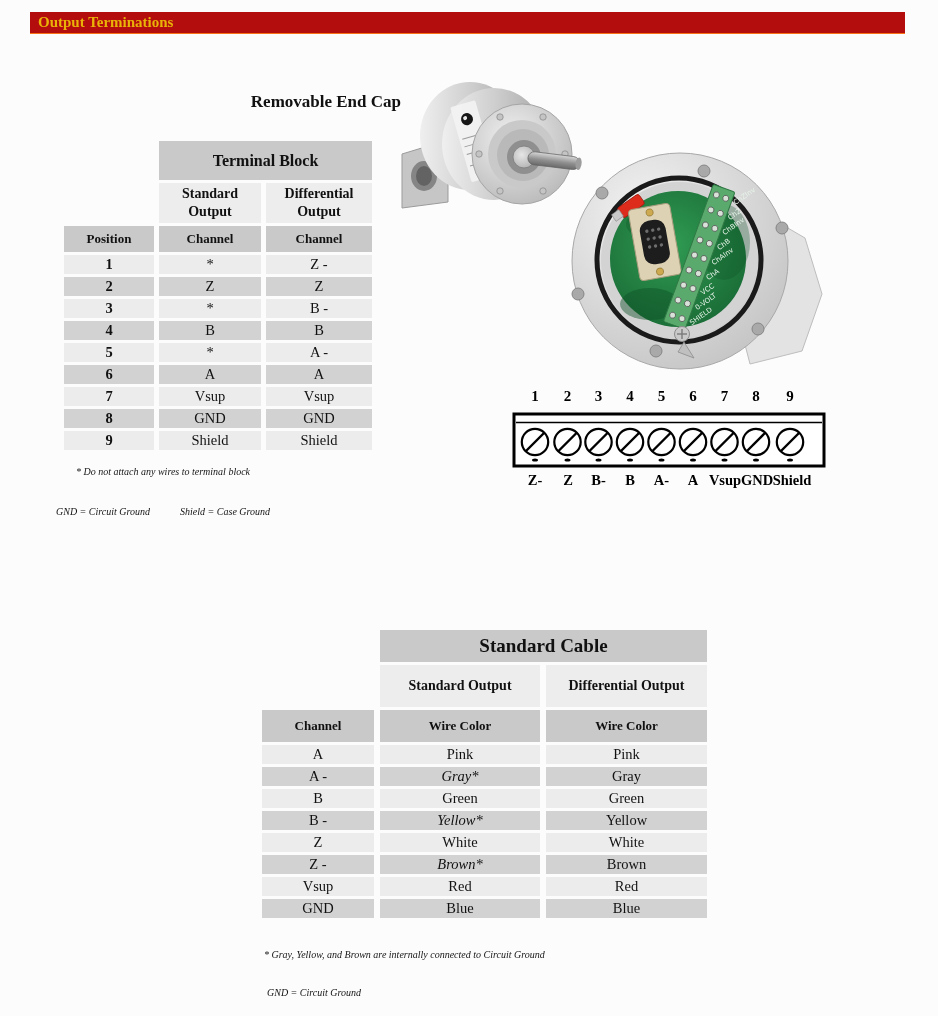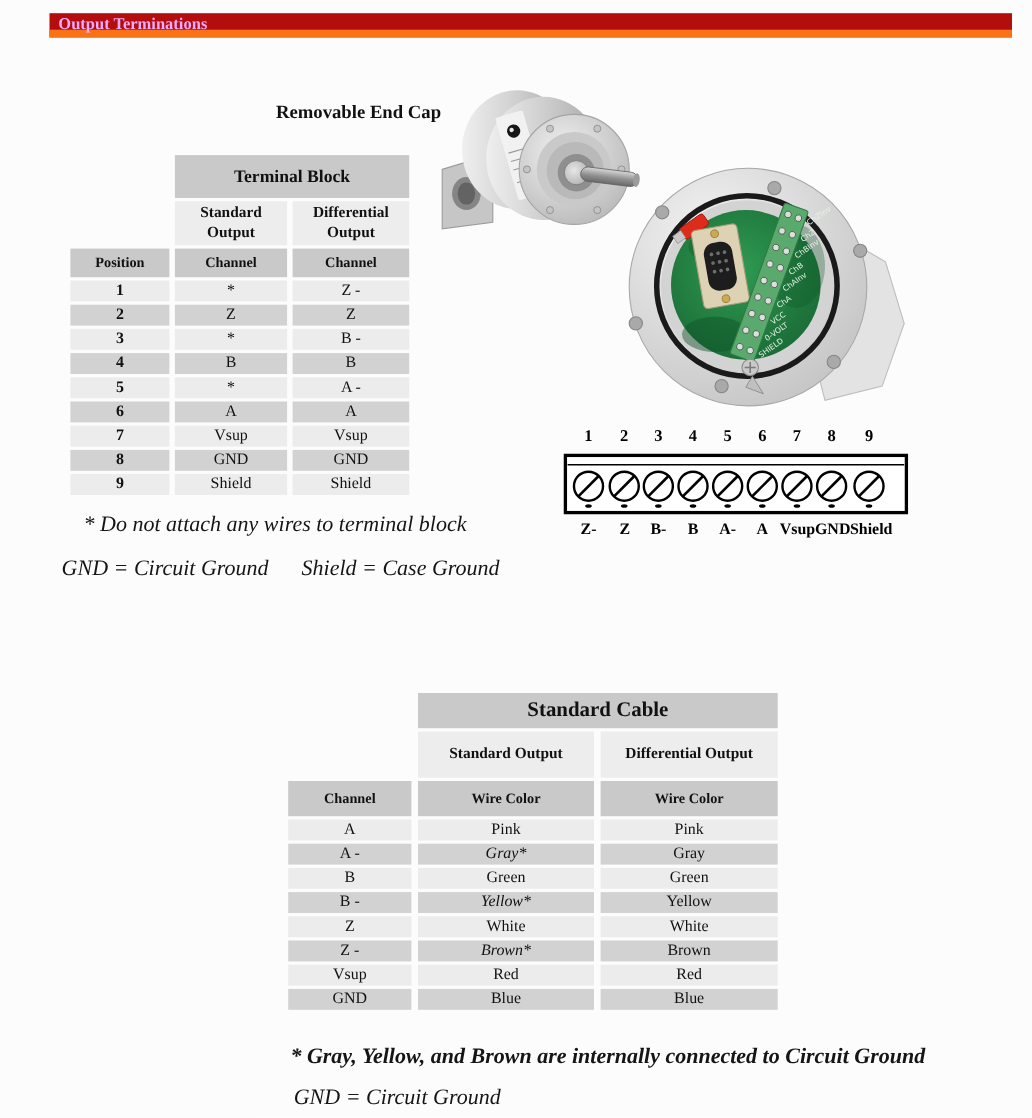--- a/index.html
+++ b/index.html
@@ -13,48 +13,47 @@
     color: #111;
     overflow: hidden;
   }
 
   
   .banner {
     position: absolute;
     left: 30px; top: 12px;
     width: 875px; height: 22px;
     background: #b30d0d;
-    color: #f0abfc;
+    color: #eab308;
     font-weight: bold;
     font-size: 15px;
     line-height: 21px;
     padding-left: 8px;
-    border-bottom: 7px solid #f97316;
-    margin-left: 15px;
+    border-bottom: 1px solid #f97316;
   }
 
   
   .endcap-title {
     position: absolute;
     left: 119px; top: 92px; width: 282px;
     text-align: right;
     font-weight: bold;
     font-size: 17px;
   }
   .note {
     position: absolute;
     font-style: italic;
-    font-size: 20px;
+    font-size: 10px;
     color: #151515;
     white-space: nowrap;
   }
   .note .gap { display:inline-block; width:30px; }
   #note-terminal-asterisk { left: 76px; top: 466px; }
   #note-terminal-gnd { left: 56px; top: 506px; }
-  #note-cable-asterisk { left: 264px; top: 949px; font-weight: bold; }
+  #note-cable-asterisk { left: 264px; top: 949px; }
   #note-cable-gnd { left: 267px; top: 987px; }
 
   
   table.dtab {
     position: absolute;
     border-collapse: separate;
     table-layout: fixed;
     font-family: "Liberation Serif", serif;
   }
   #terminal-table { left: 59px; top: 138px; border-spacing: 5px 3px; }

